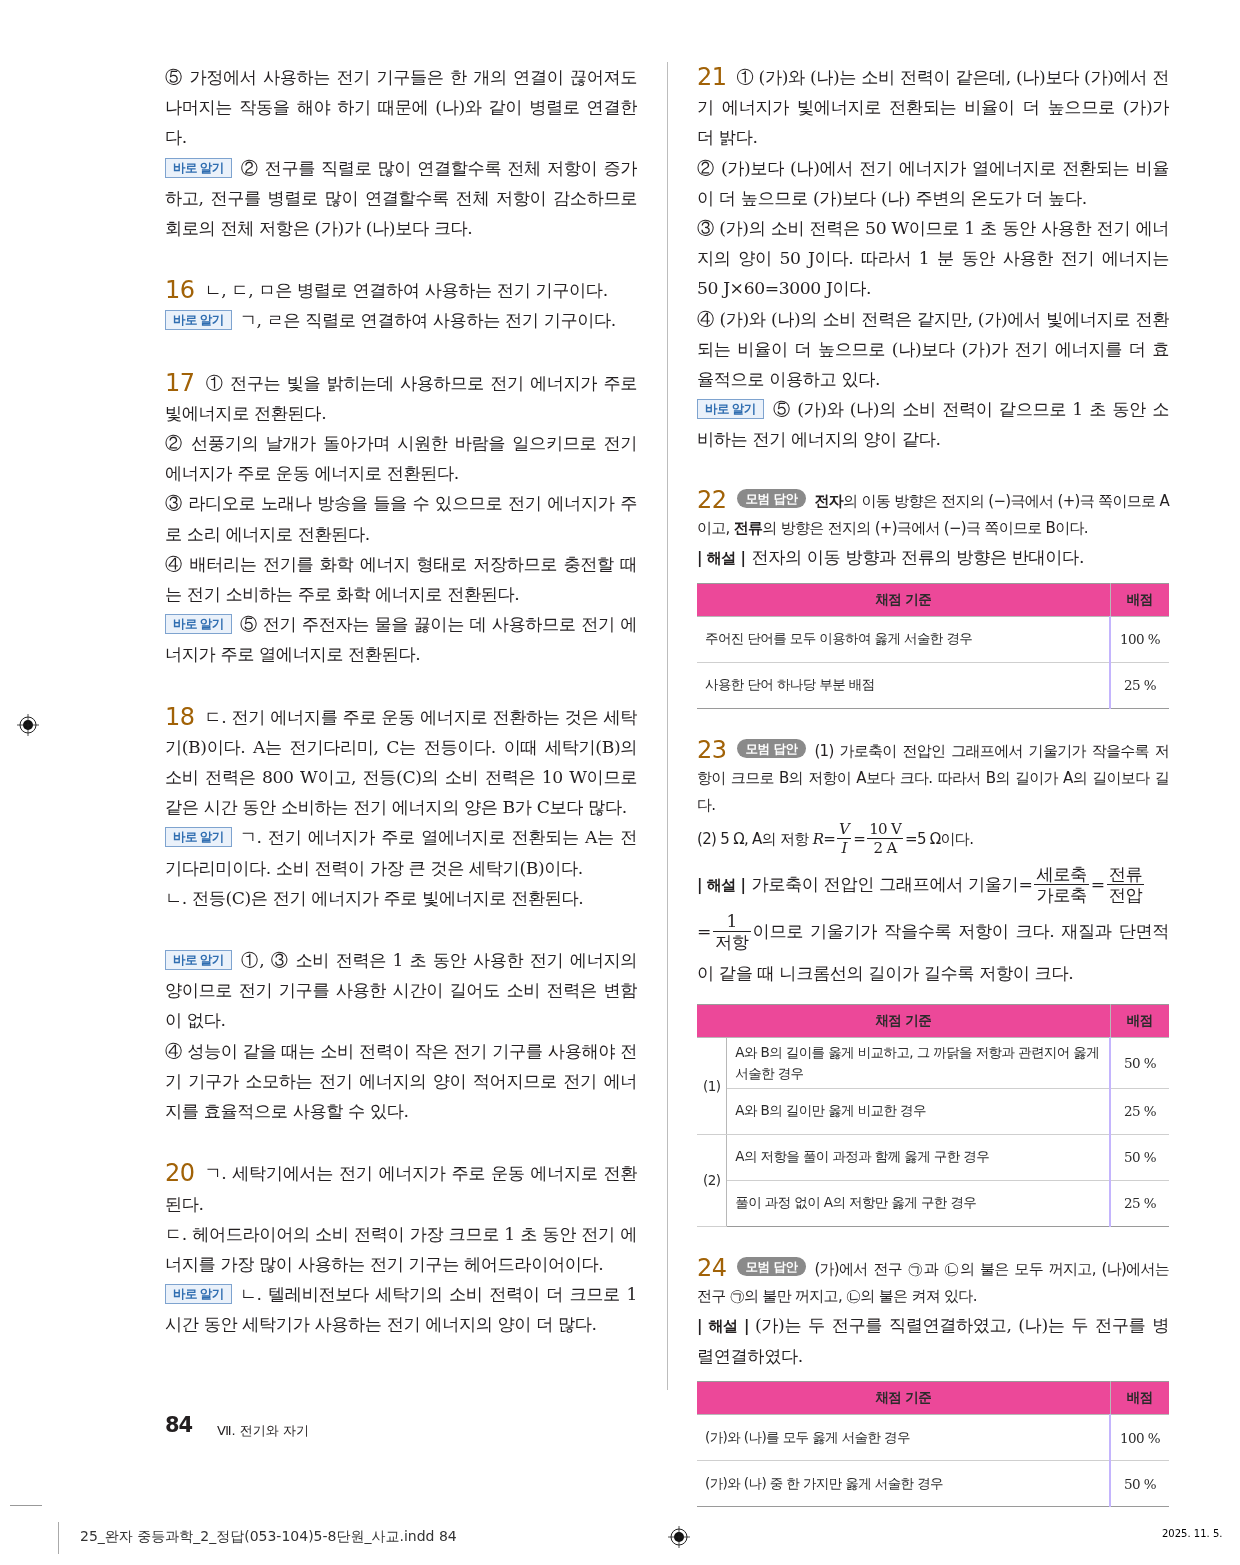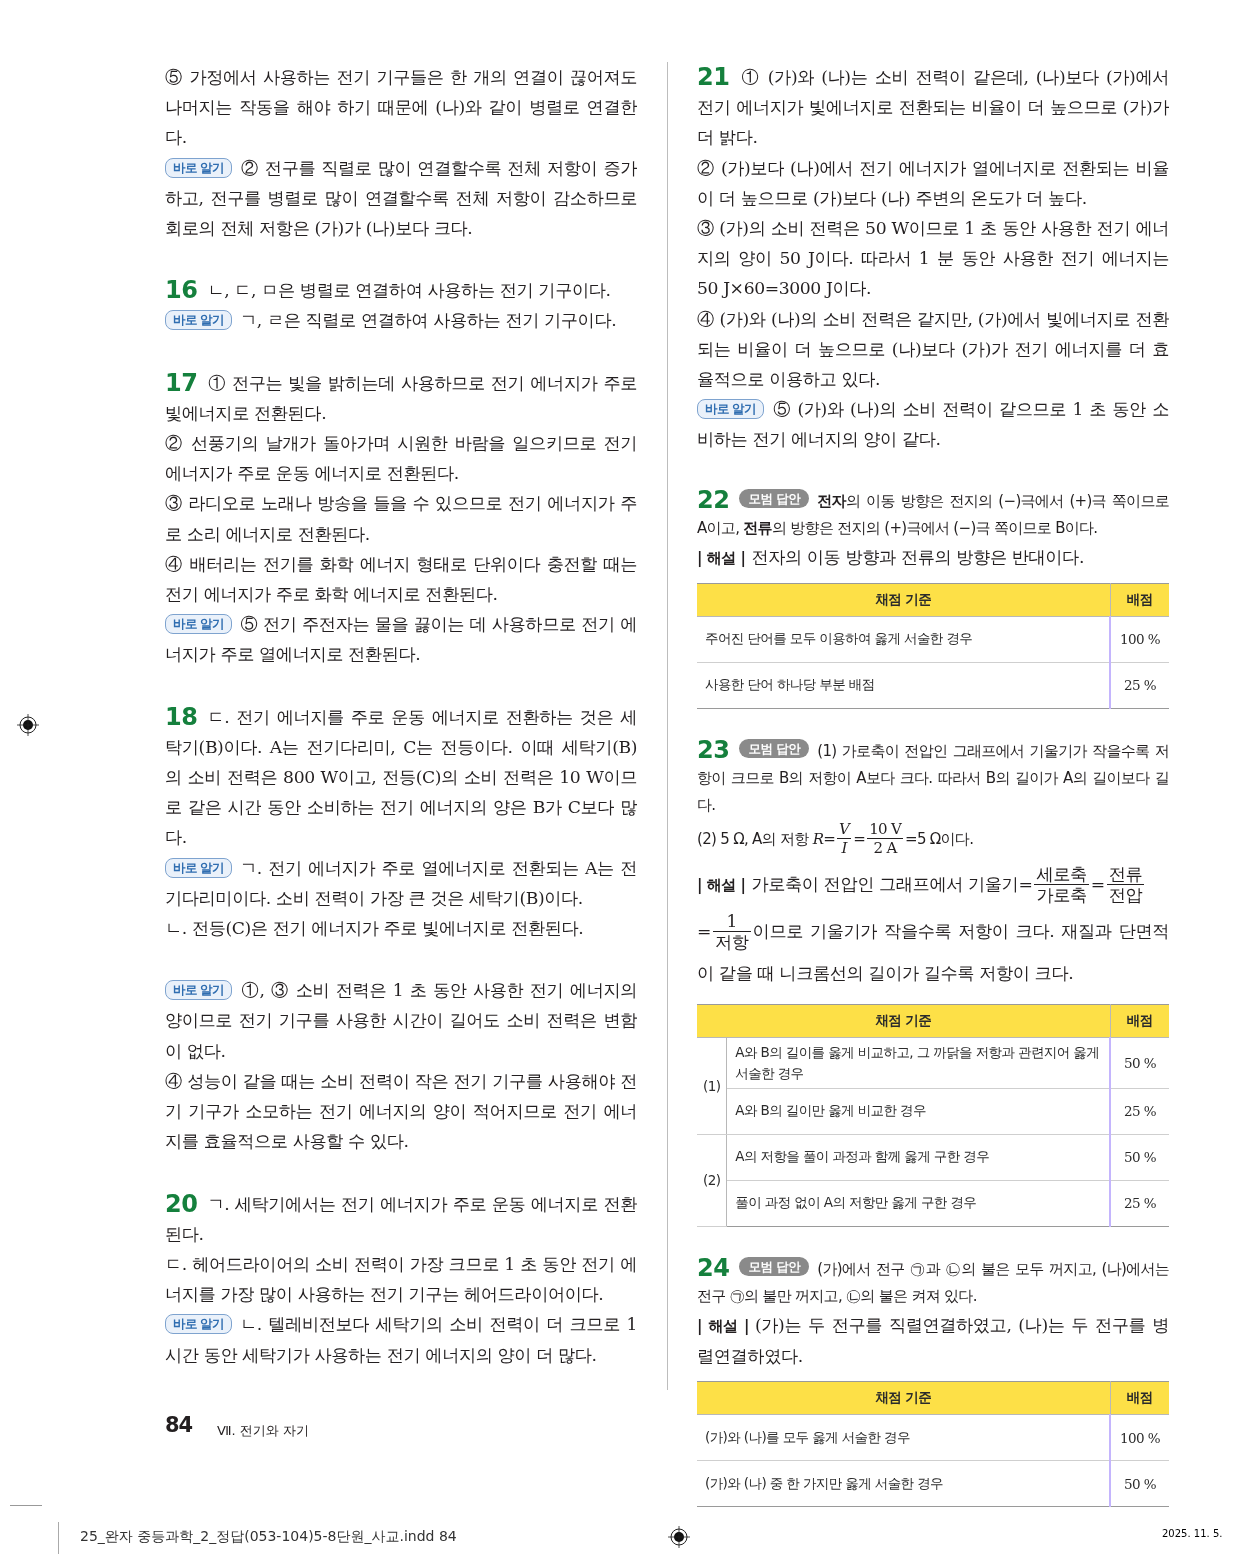--- a/index.html
+++ b/index.html
@@ -4,34 +4,34 @@
 <style>
   html, body { margin:0; padding:0; }
   body { width:1240px; height:1565px; background:#ffffff; position:relative; overflow:hidden;
          font-family:"DejaVu Serif", "Liberation Serif", serif; color:#231f20; }
   .col { position:absolute; top:62px; }
   .col-left { left:165px; width:472px; }
   .col-right { left:697px; width:472px; }
   .divider { position:absolute; left:667px; top:62px; width:1px; height:1328px; background:#bdbdbd; }
   .p { font-size:17.2px; line-height:30.2px; letter-spacing:-0.4px; text-align:justify; margin:0; }
   .q { margin-bottom:32px; }
-  .qnum { font-family:"DejaVu Sans", sans-serif; font-weight:bold; color:#15803d; font-size:24px;
+  .qnum { font-family:"DejaVu Sans", sans-serif; font-weight:normal; color:#a16207; font-size:24px;
           letter-spacing:-0.5px; margin-right:10px; display:inline-block; vertical-align:-2px; }
-  .badge-baro { display:inline-block; font-family:Liberation Sans, sans-serif; font-size:12.5px; font-weight:bold;
-          color:#2f6db0; background:#eaf1fa; border:1.2px solid #7ea3cf; border-radius:8px;
+  .badge-baro { display:inline-block; font-family:Liberation Serif, serif; font-size:12.5px; font-weight:bold;
+          color:#2f6db0; background:#eaf1fa; border:1.2px solid #7ea3cf; border-radius:0;
           padding:0 7px; line-height:18px; margin-right:8px; vertical-align:2px; letter-spacing:-0.5px; }
   .badge-model { display:inline-block; font-family:"DejaVu Sans", sans-serif; font-size:12.5px; font-weight:bold;
           color:#ffffff; background:#8a8a8a; border-radius:11px; padding:0 9px; line-height:19px;
           margin-right:8px; vertical-align:3px; letter-spacing:-0.5px; }
   .sans { font-family:"DejaVu Sans", sans-serif; font-size:15px; letter-spacing:-0.7px; }
   .sans b { font-weight:bold; }
   .haeseol { font-family:"DejaVu Sans", sans-serif; font-weight:bold; font-size:15px; margin-right:6px; letter-spacing:-0.5px; }
   table.score { width:472px; border-collapse:collapse; margin-top:10px; font-family:"DejaVu Sans", sans-serif;
           font-size:13.5px; letter-spacing:-0.6px; border-top:1.5px solid #9a9a9a; border-bottom:1.5px solid #9a9a9a; }
-  table.score th { background:#fde047; font-weight:bold; height:30px; border-bottom:1px solid #b8b8b8; color:#2b2b2b; }
+  table.score th { background:#ec4899; font-weight:bold; height:30px; border-bottom:1px solid #b8b8b8; color:#2b2b2b; }
   table.score td { height:29px; border-bottom:1px solid #cfcfcf; padding:8px 8px; color:#2b2b2b; }
   table.score tr:last-child td { border-bottom:none; }
   table.score .pct { width:42px; text-align:center; border-left:2px solid #c4b5fd; font-family:"DejaVu Serif", serif; font-size:13.5px; }
   table.score th.pct { border-left:1px solid #b8b8b8; font-family:"DejaVu Sans", sans-serif; }
   table.score .grp { width:12px; text-align:center; border-right:1px solid #b8b8b8; padding:0 6px; }
   table.score td.tall { line-height:21px; padding-top:4px; padding-bottom:4px; }
   .frac { display:inline-block; vertical-align:middle; text-align:center; line-height:1; margin:0 2px; }
   .frac span { display:block; padding:0 2px; }
   .frac .num { border-bottom:1px solid #231f20; padding-bottom:1px; }
   .frac .den { padding-top:2px; }
@@ -59,21 +59,21 @@
 
   <div class="q">
     <p class="p"><span class="qnum">16</span><span>ㄴ, ㄷ, ㅁ은 병렬로 연결하여 사용하는 전기 기구이다.</span></p>
     <p class="p"><span class="badge-baro">바로 알기</span><span>ㄱ, ㄹ은 직렬로 연결하여 사용하는 전기 기구이다.</span></p>
   </div>
 
   <div class="q">
     <p class="p"><span class="qnum">17</span><span>① 전구는 빛을 밝히는데 사용하므로 전기 에너지가 주로 빛에너지로 전환된다.</span></p>
     <p class="p">② 선풍기의 날개가 돌아가며 시원한 바람을 일으키므로 전기 에너지가 주로 운동 에너지로 전환된다.</p>
     <p class="p">③ 라디오로 노래나 방송을 들을 수 있으므로 전기 에너지가 주로 소리 에너지로 전환된다.</p>
-    <p class="p">④ 배터리는 전기를 화학 에너지 형태로 단위이다 충전할 때는 전기 에너지가 주로 화학 에너지로 전환된다.</p>
+    <p class="p">④ 배터리는 전기를 화학 에너지 형태로 저장하므로 충전할 때는 전기 소비하는 주로 화학 에너지로 전환된다.</p>
     <p class="p"><span class="badge-baro">바로 알기</span><span>⑤ 전기 주전자는 물을 끓이는 데 사용하므로 전기 에너지가 주로 열에너지로 전환된다.</span></p>
   </div>
 
   <div class="q">
     <p class="p"><span class="qnum">18</span><span>ㄷ. 전기 에너지를 주로 운동 에너지로 전환하는 것은 세탁기(B)이다. A는 전기다리미, C는 전등이다. 이때 세탁기(B)의 소비 전력은 800 W이고, 전등(C)의 소비 전력은 10 W이므로 같은 시간 동안 소비하는 전기 에너지의 양은 B가 C보다 많다.</span></p>
     <p class="p"><span class="badge-baro">바로 알기</span><span>ㄱ. 전기 에너지가 주로 열에너지로 전환되는 A는 전기다리미이다. 소비 전력이 가장 큰 것은 세탁기(B)이다.</span></p>
     <p class="p">ㄴ. 전등(C)은 전기 에너지가 주로 빛에너지로 전환된다.</p>
   </div>
 
   <div class="q">

